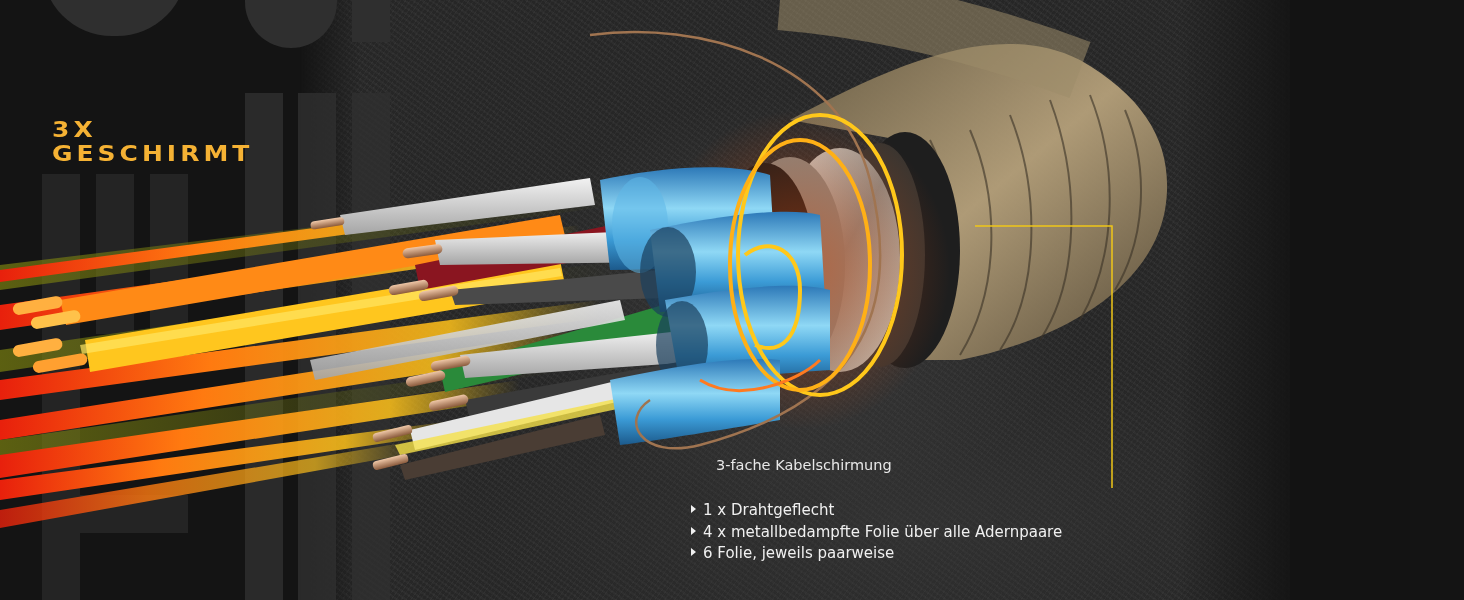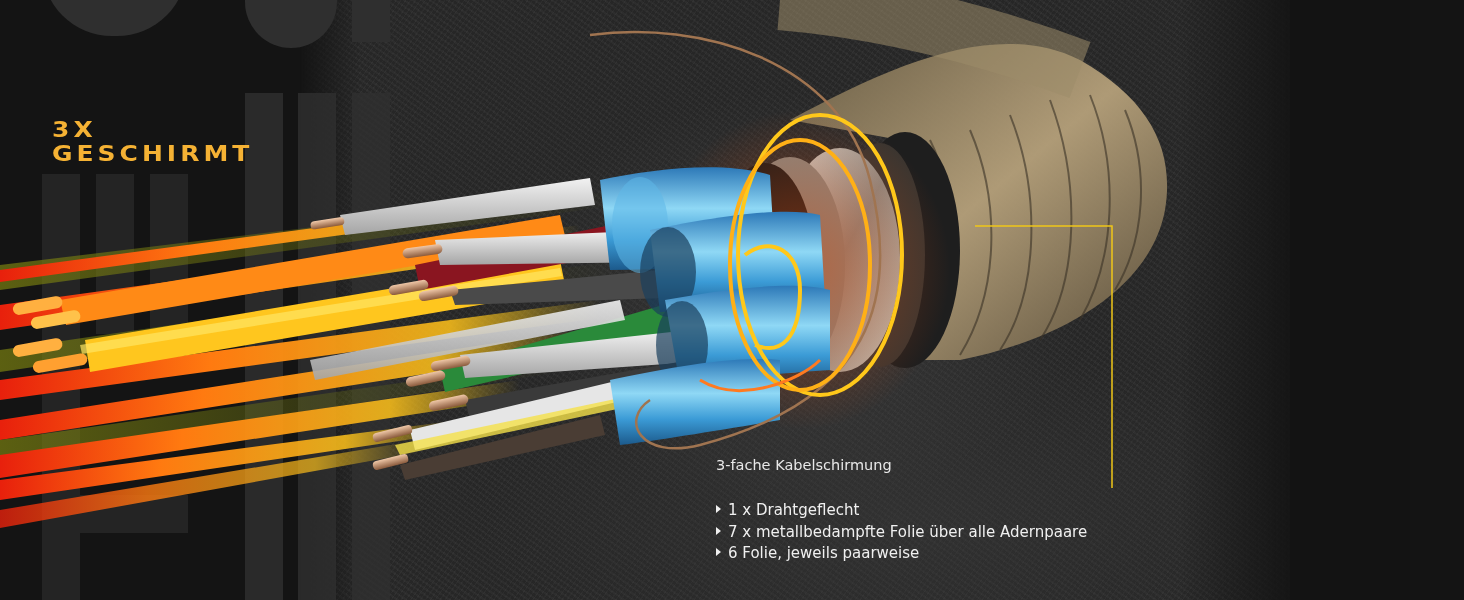--- a/index.html
+++ b/index.html
@@ -22,21 +22,21 @@
       position: absolute; left: 52px; top: 118px;
       color: #f5b234; font-family: "DejaVu Sans", sans-serif; font-weight: bold;
       font-size: 25px; letter-spacing: 4px; line-height: 30px; transform: scaleY(0.82); transform-origin: left top;
     }
     .title div { white-space: nowrap; }
     .art { position: absolute; inset: 0; }
     .callout-title {
       position: absolute; left: 716px; top: 457px;
       color: #e8e8e8; font-family: "DejaVu Sans", sans-serif; font-size: 14.5px;
     }
-    .bullets { position: absolute; left: 716px; top: 500px; margin: 0; padding: 0; list-style: none; }
+    .bullets { position: absolute; left: 691px; top: 500px; margin: 0; padding: 0; list-style: none; }
     .bullets li { color: #f0f0f0; font-family: "DejaVu Sans", sans-serif; font-size: 15px; line-height: 21.5px; white-space: nowrap; }
     .bullets li .tri { display: inline-block; width: 0; height: 0; border-left: 5px solid #f0f0f0; border-top: 4px solid transparent; border-bottom: 4px solid transparent; margin-right: 7px; vertical-align: 2px; }
     .right-fade { position: absolute; left: 1290px; top: 0; width: 174px; height: 600px; background: #131313; }
   </style>
 </head>
 <body>
 
 <div class="canvas">
   <div class="bg-texture"></div>
 
@@ -203,16 +203,16 @@
 
   <div class="title">
     <div>3X</div>
     <div>GESCHIRMT</div>
   </div>
 
   <div class="callout-title">3-fache Kabelschirmung</div>
 
   <ul class="bullets">
     <li><span class="tri"></span><span>1 x Drahtgeflecht</span></li>
-    <li><span class="tri"></span><span>7 x metallbedampfte Folie über alle Adernpaare</span></li>
+    <li><span class="tri"></span><span>4 x metallbedampfte Folie über alle Adernpaare</span></li>
     <li><span class="tri"></span><span>6 Folie, jeweils paarweise</span></li>
   </ul>
 </div>
 
 </body></html>

